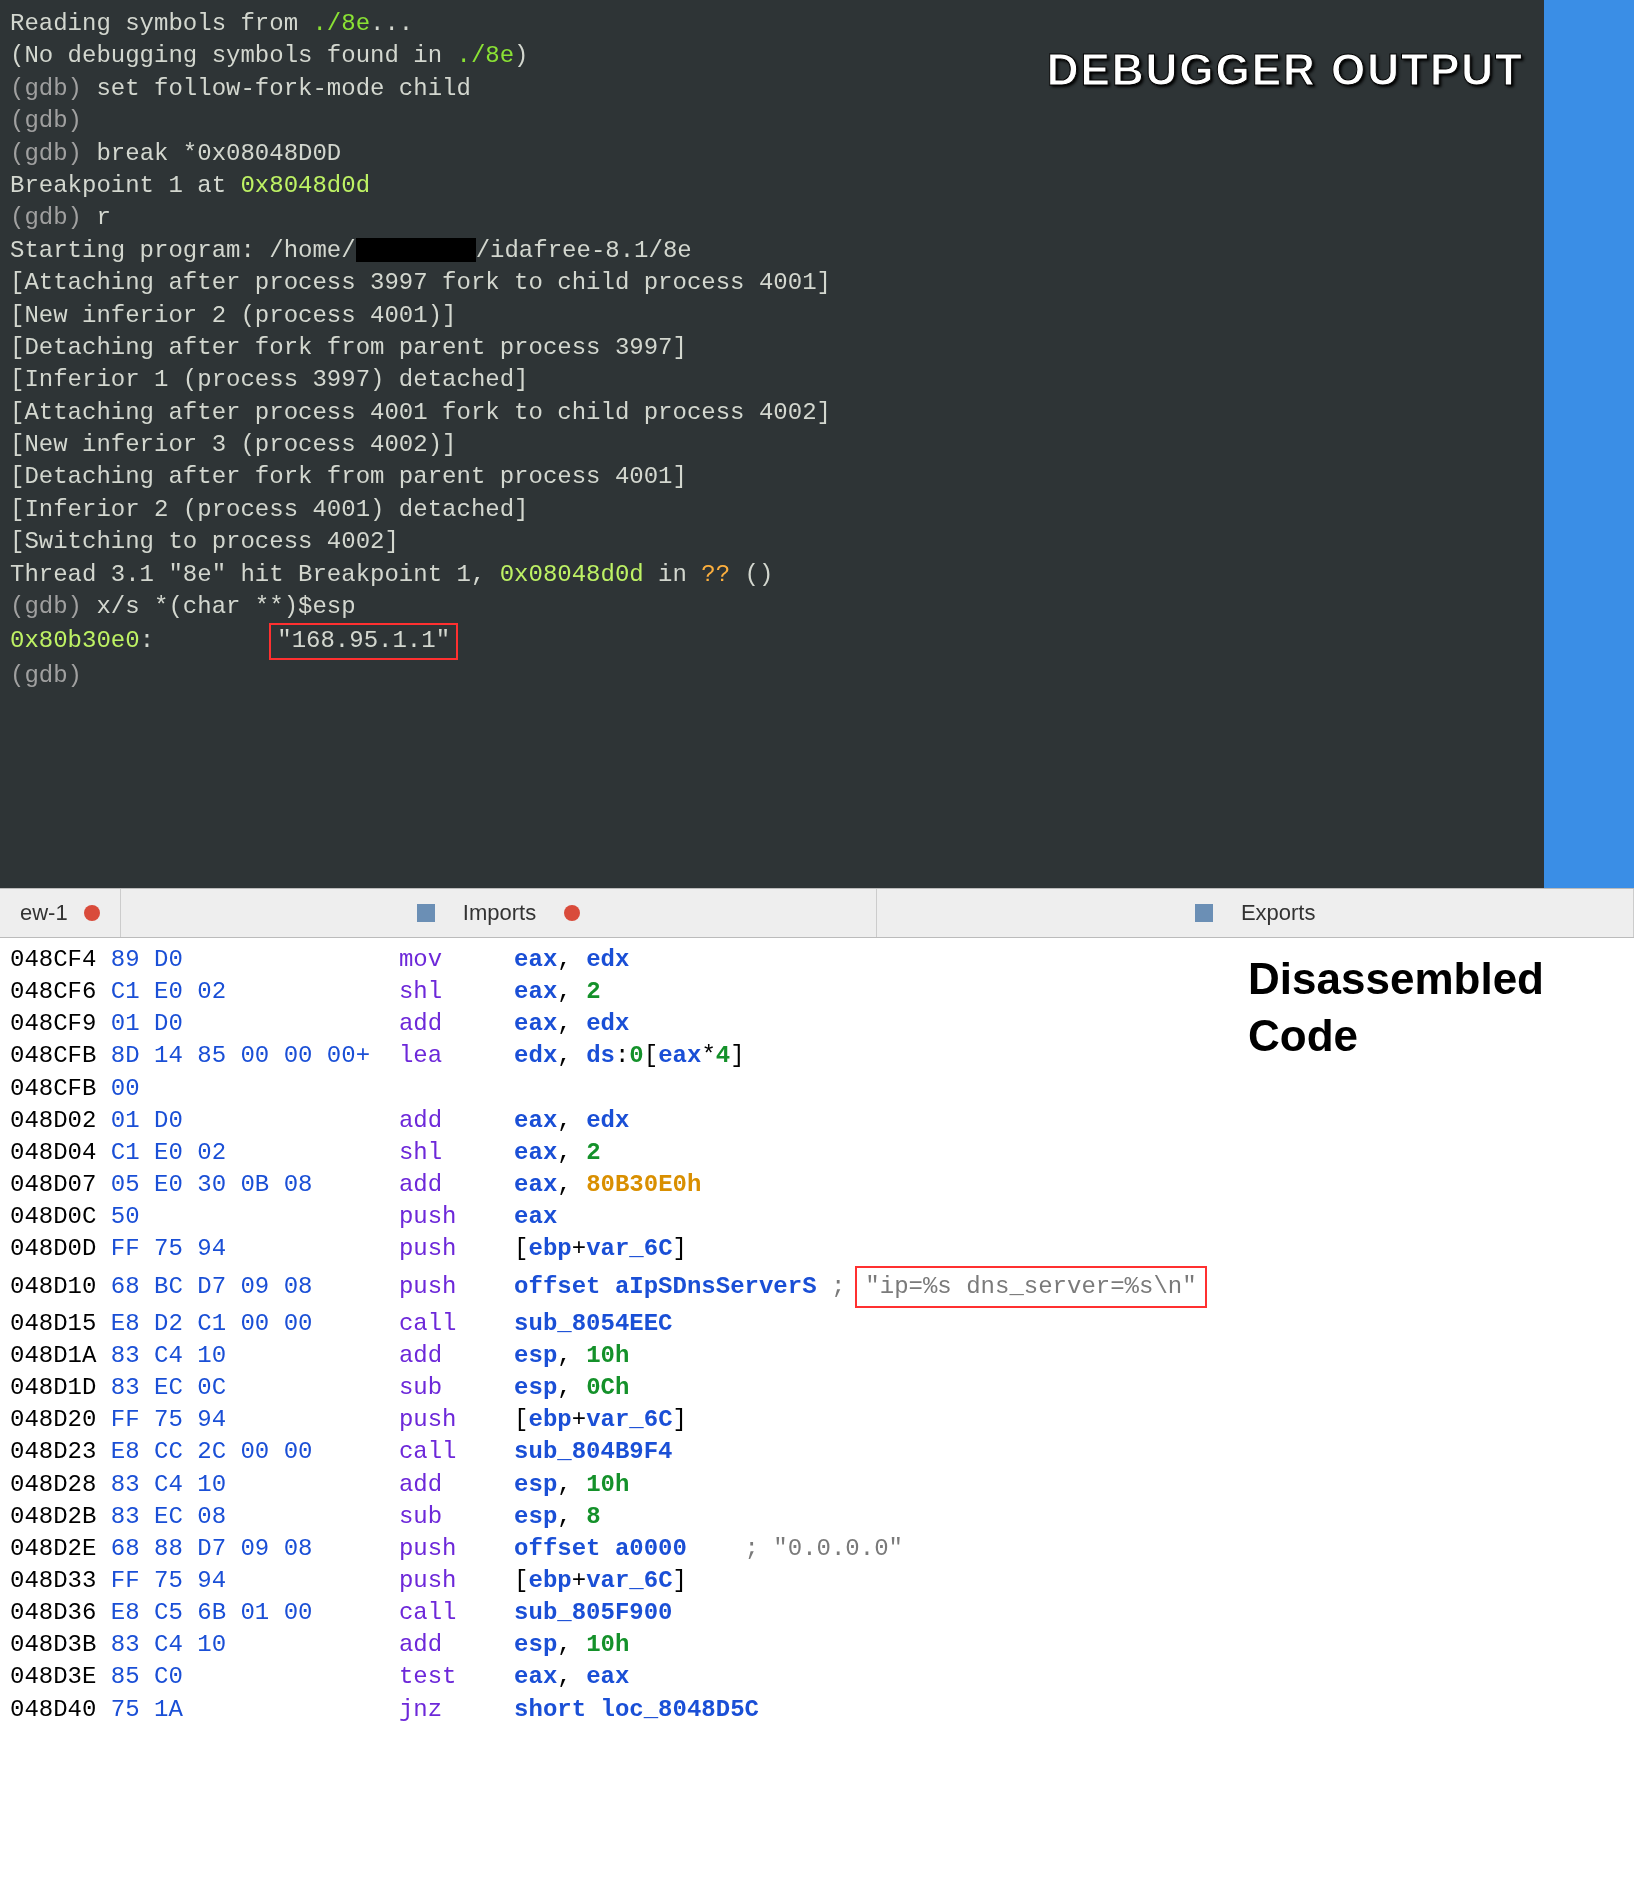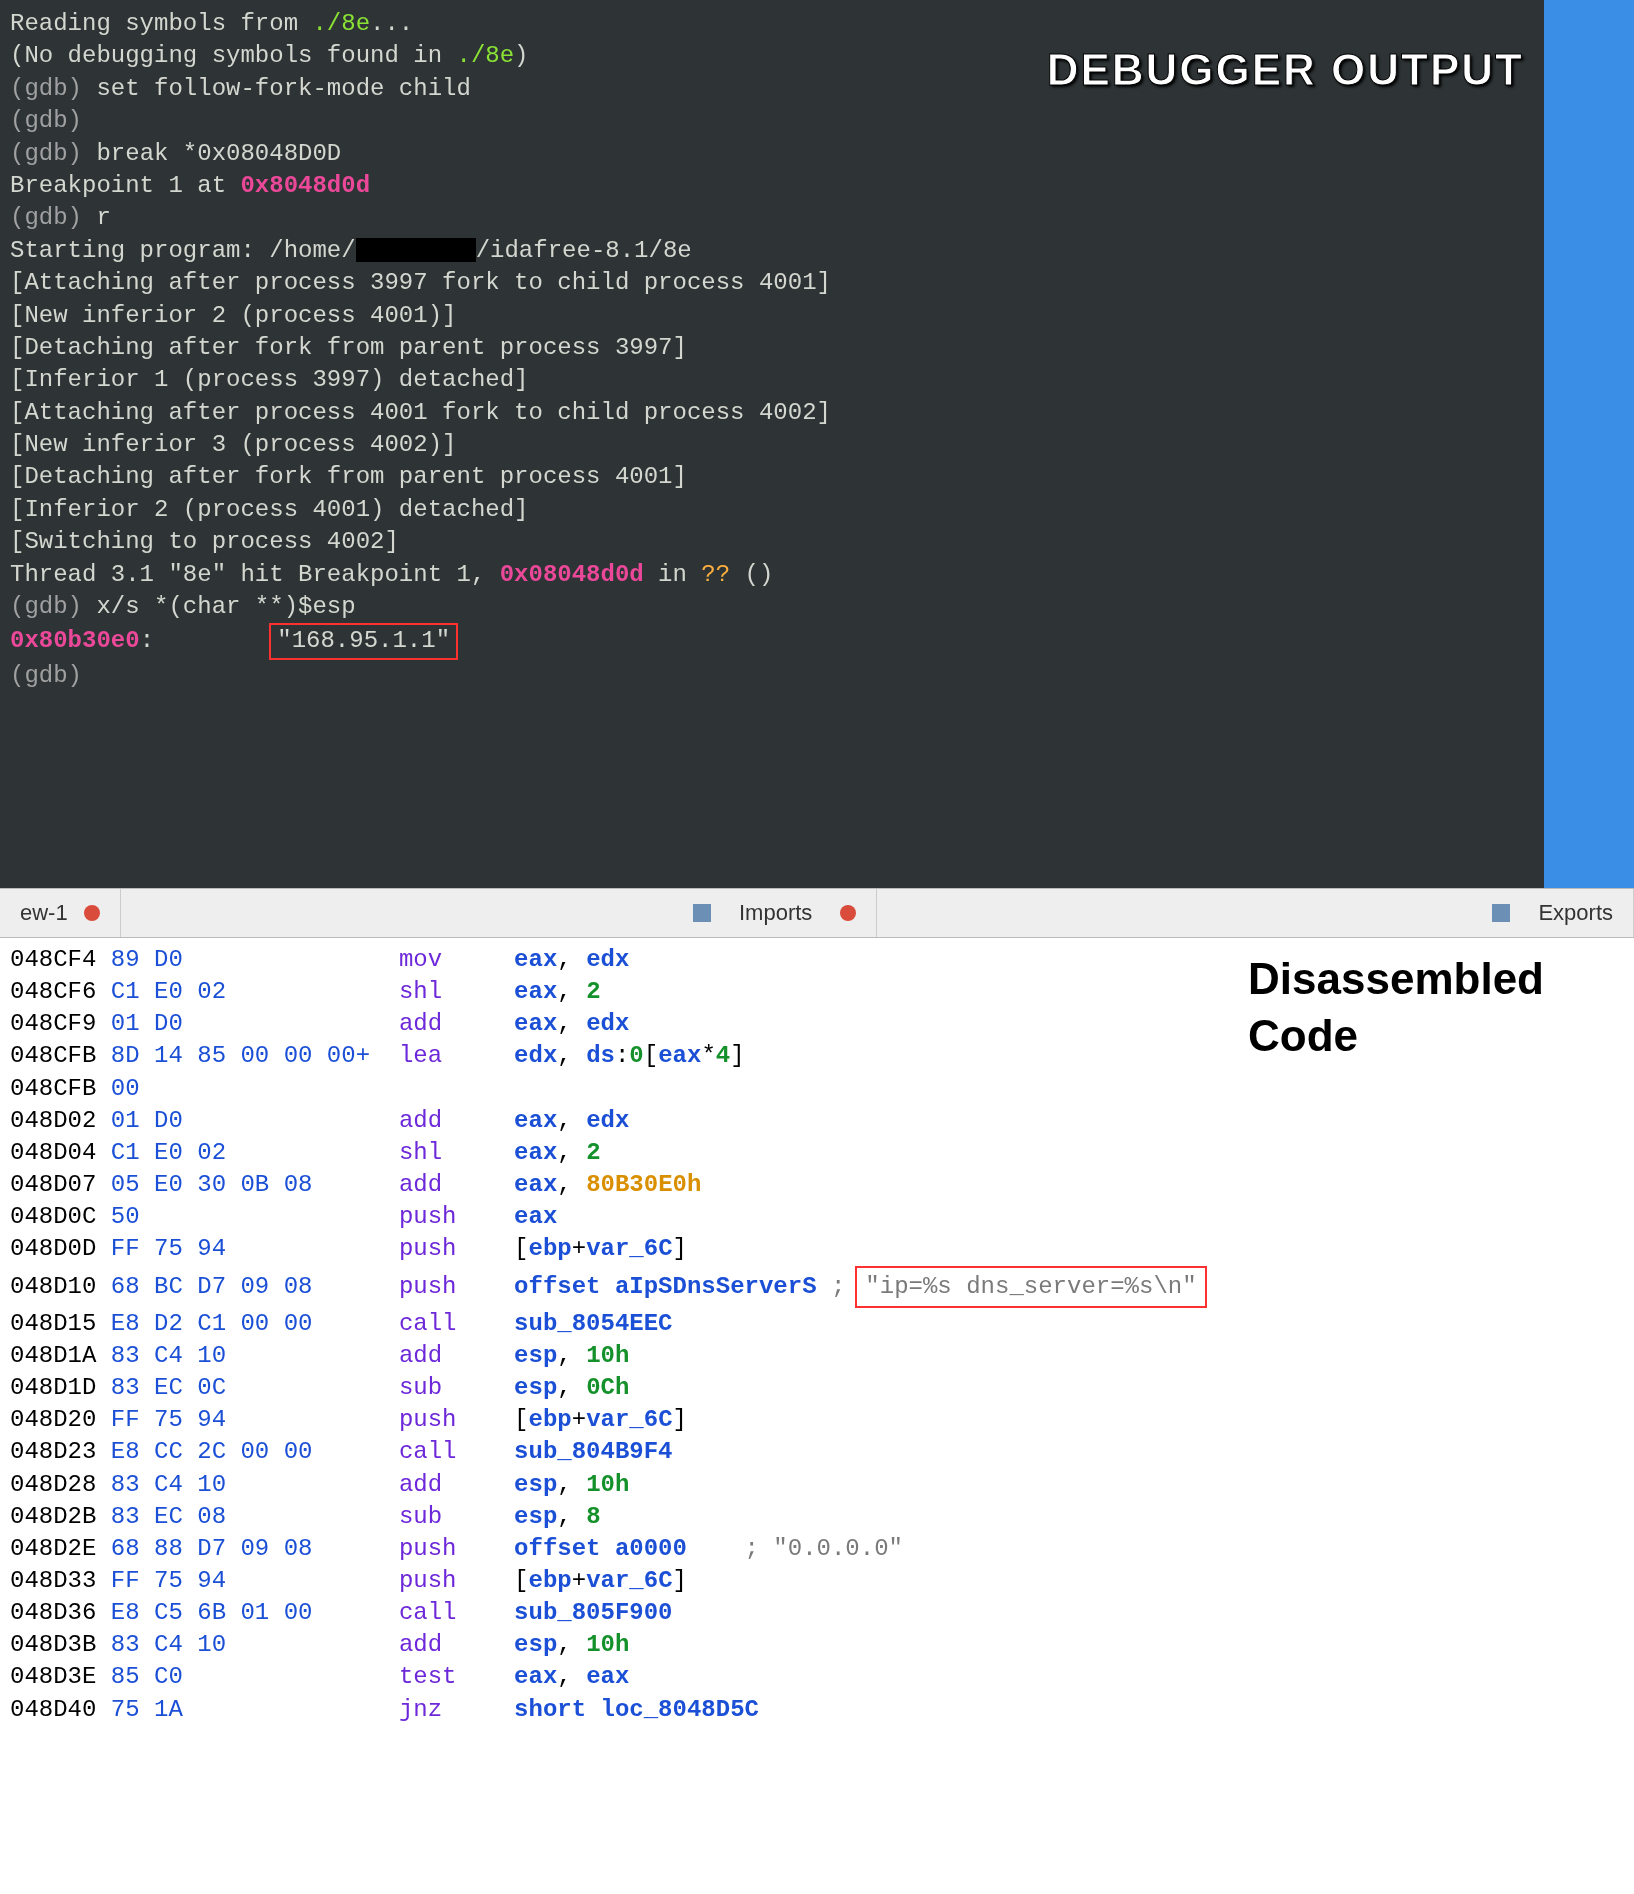--- a/index.html
+++ b/index.html
@@ -22,21 +22,21 @@
     position: absolute;
     right: 0;
     top: 0;
     width: 90px;
     height: 100%;
     background: #3a8ee6;
   }
   .gdb-line { white-space: pre; }
   .path-dim { color: #8ae234; }
   .gdb-prompt { color: #a0a0a0; }
-  .gdb-addr { color: #ec4899; font-weight: bold; }
+  .gdb-addr { color: #bef264; }
   .gdb-unknown { color: #fcaf3e; }
   .redacted {
     display: inline-block;
     width: 120px;
     height: 24px;
     background: #000000;
     vertical-align: middle;
   }
   .red-box1 {
     border: 2px solid #ff3030;
@@ -68,21 +68,21 @@
     align-items: center;
   }
   .tab {
     display: flex;
     align-items: center;
     padding: 0 20px;
     height: 100%;
     border-right: 1px solid #ccc;
     gap: 16px;
   }
-  .tab-wide { flex: 1; justify-content: flex-end; gap: 28px; }
+  .tab-wide { flex: 1; justify-content: center; gap: 28px; }
   .close-dot {
     width: 16px; height: 16px; border-radius: 50%;
     background: #d94b3b;
     display: inline-block;
   }
   .small-icon {
     width: 18px; height: 18px;
     display: inline-block;
     background: #6b8fb5;
   }

